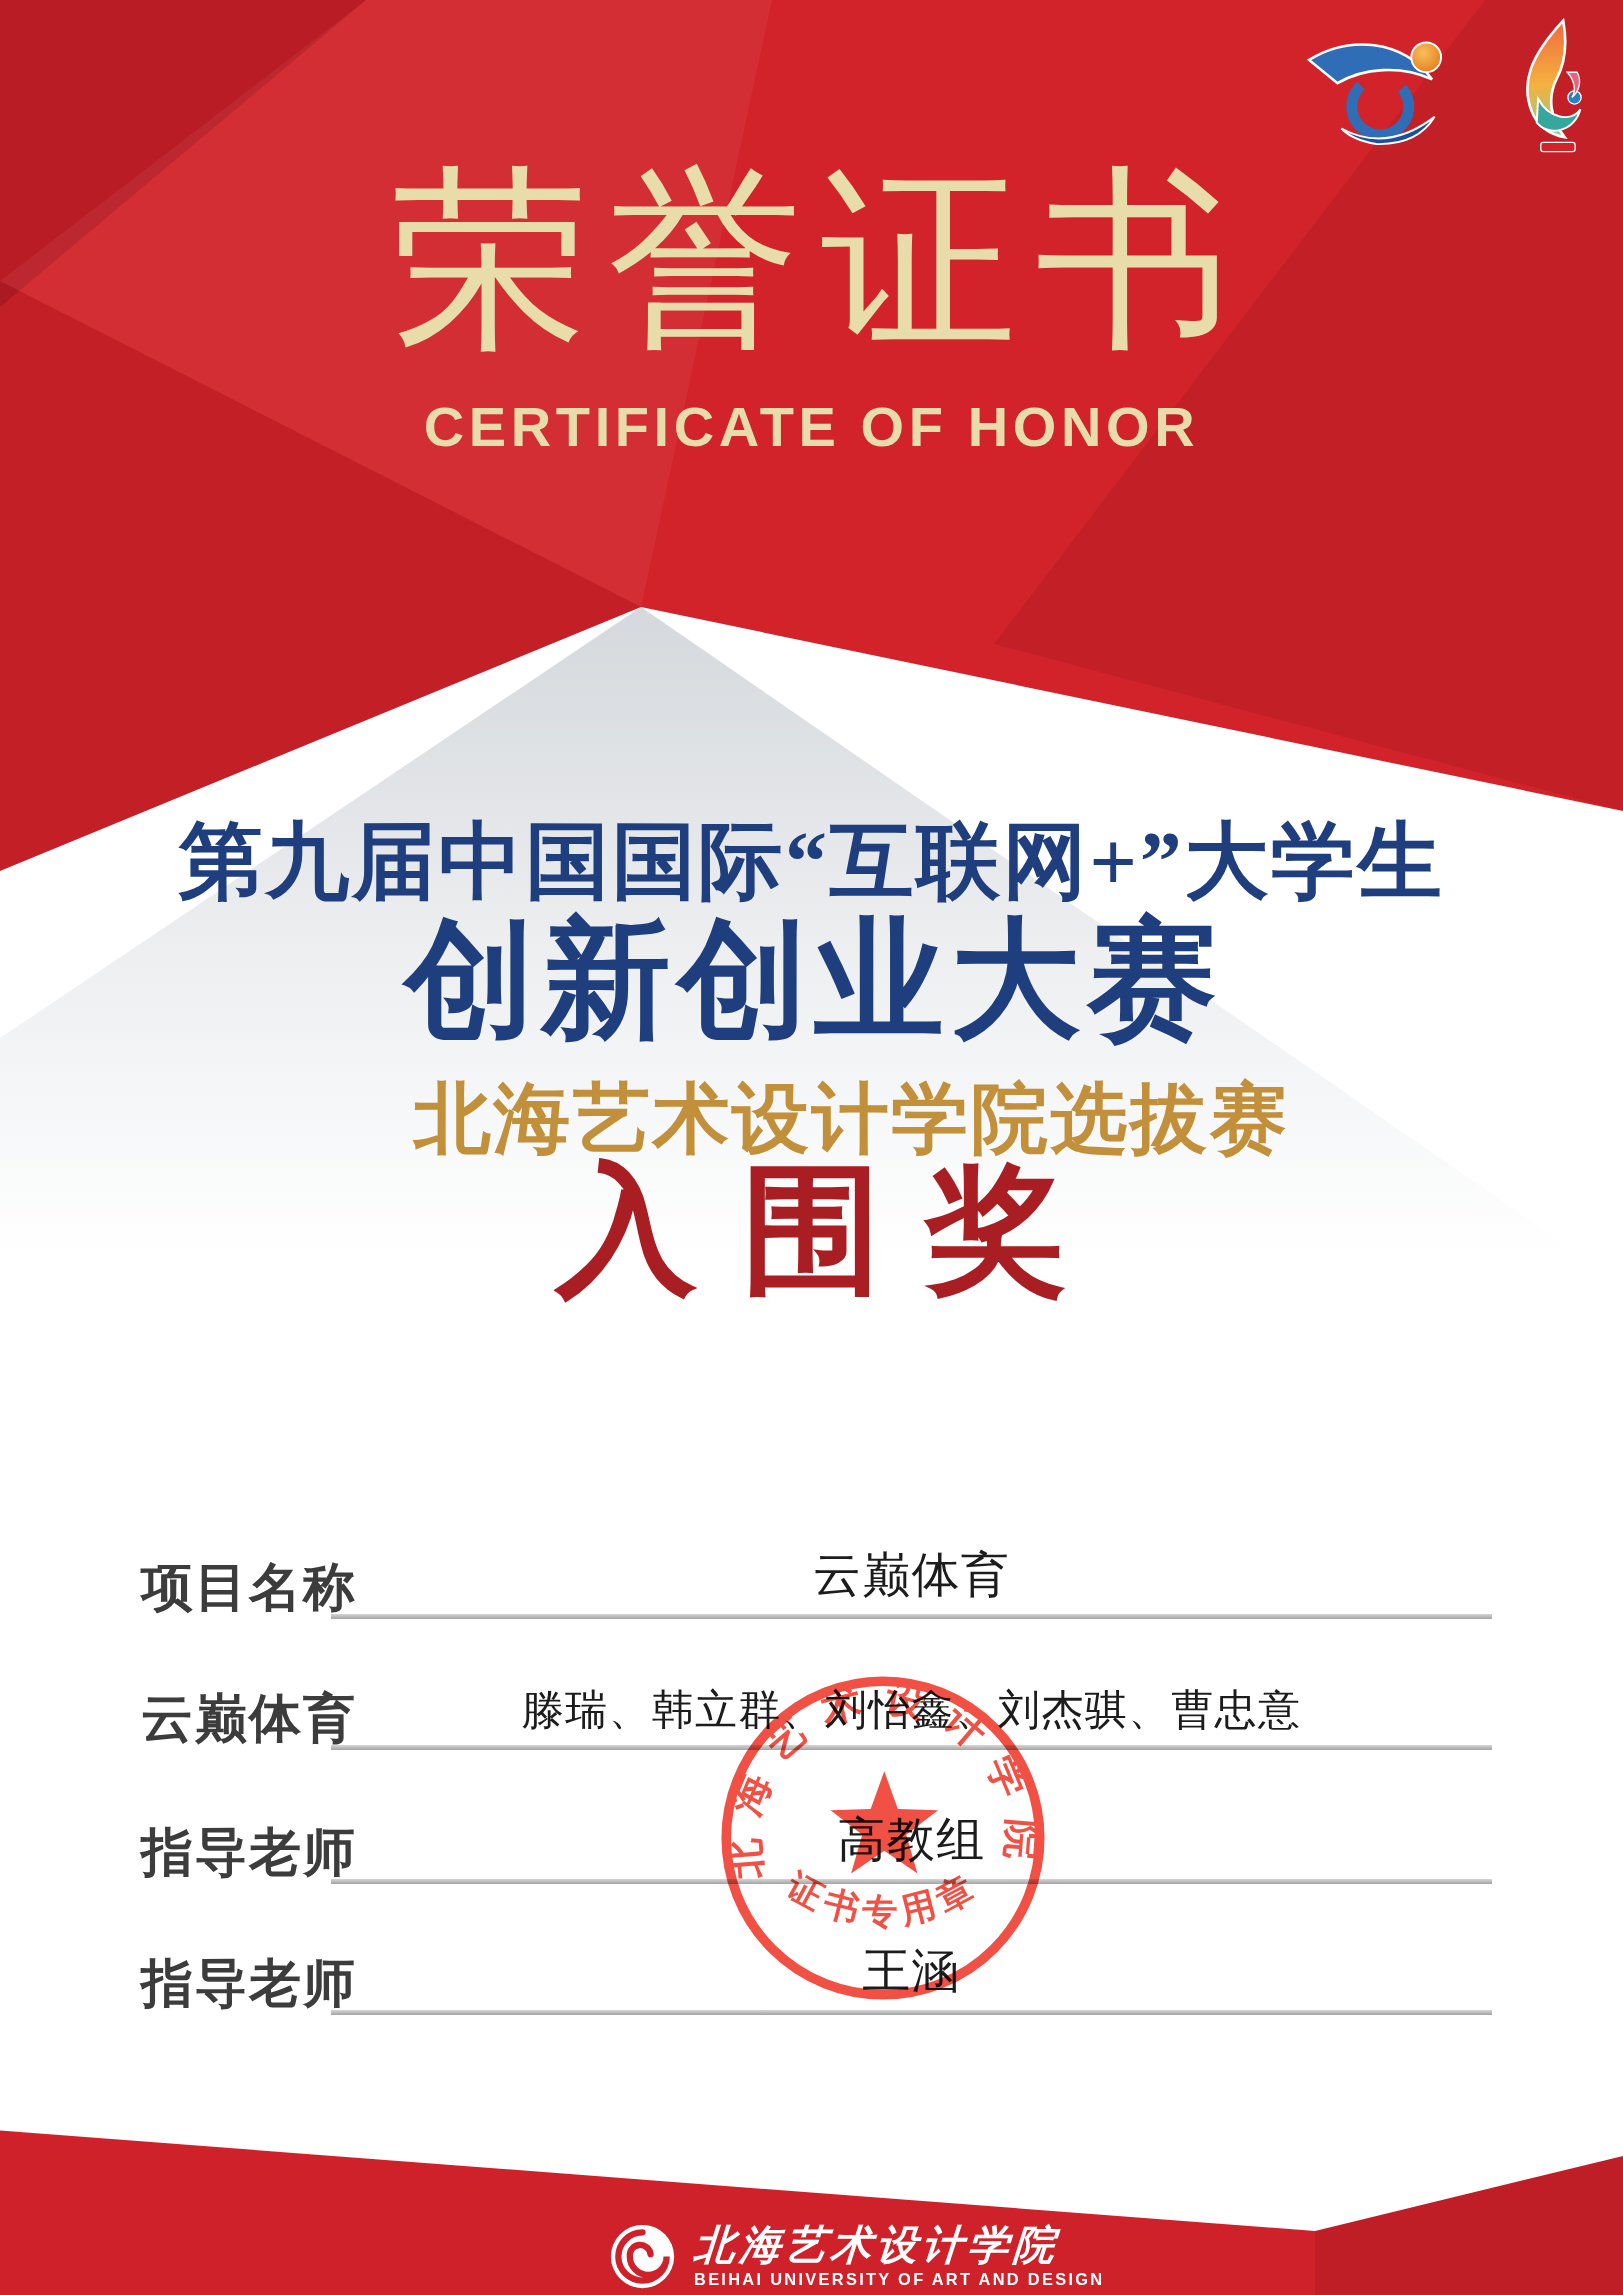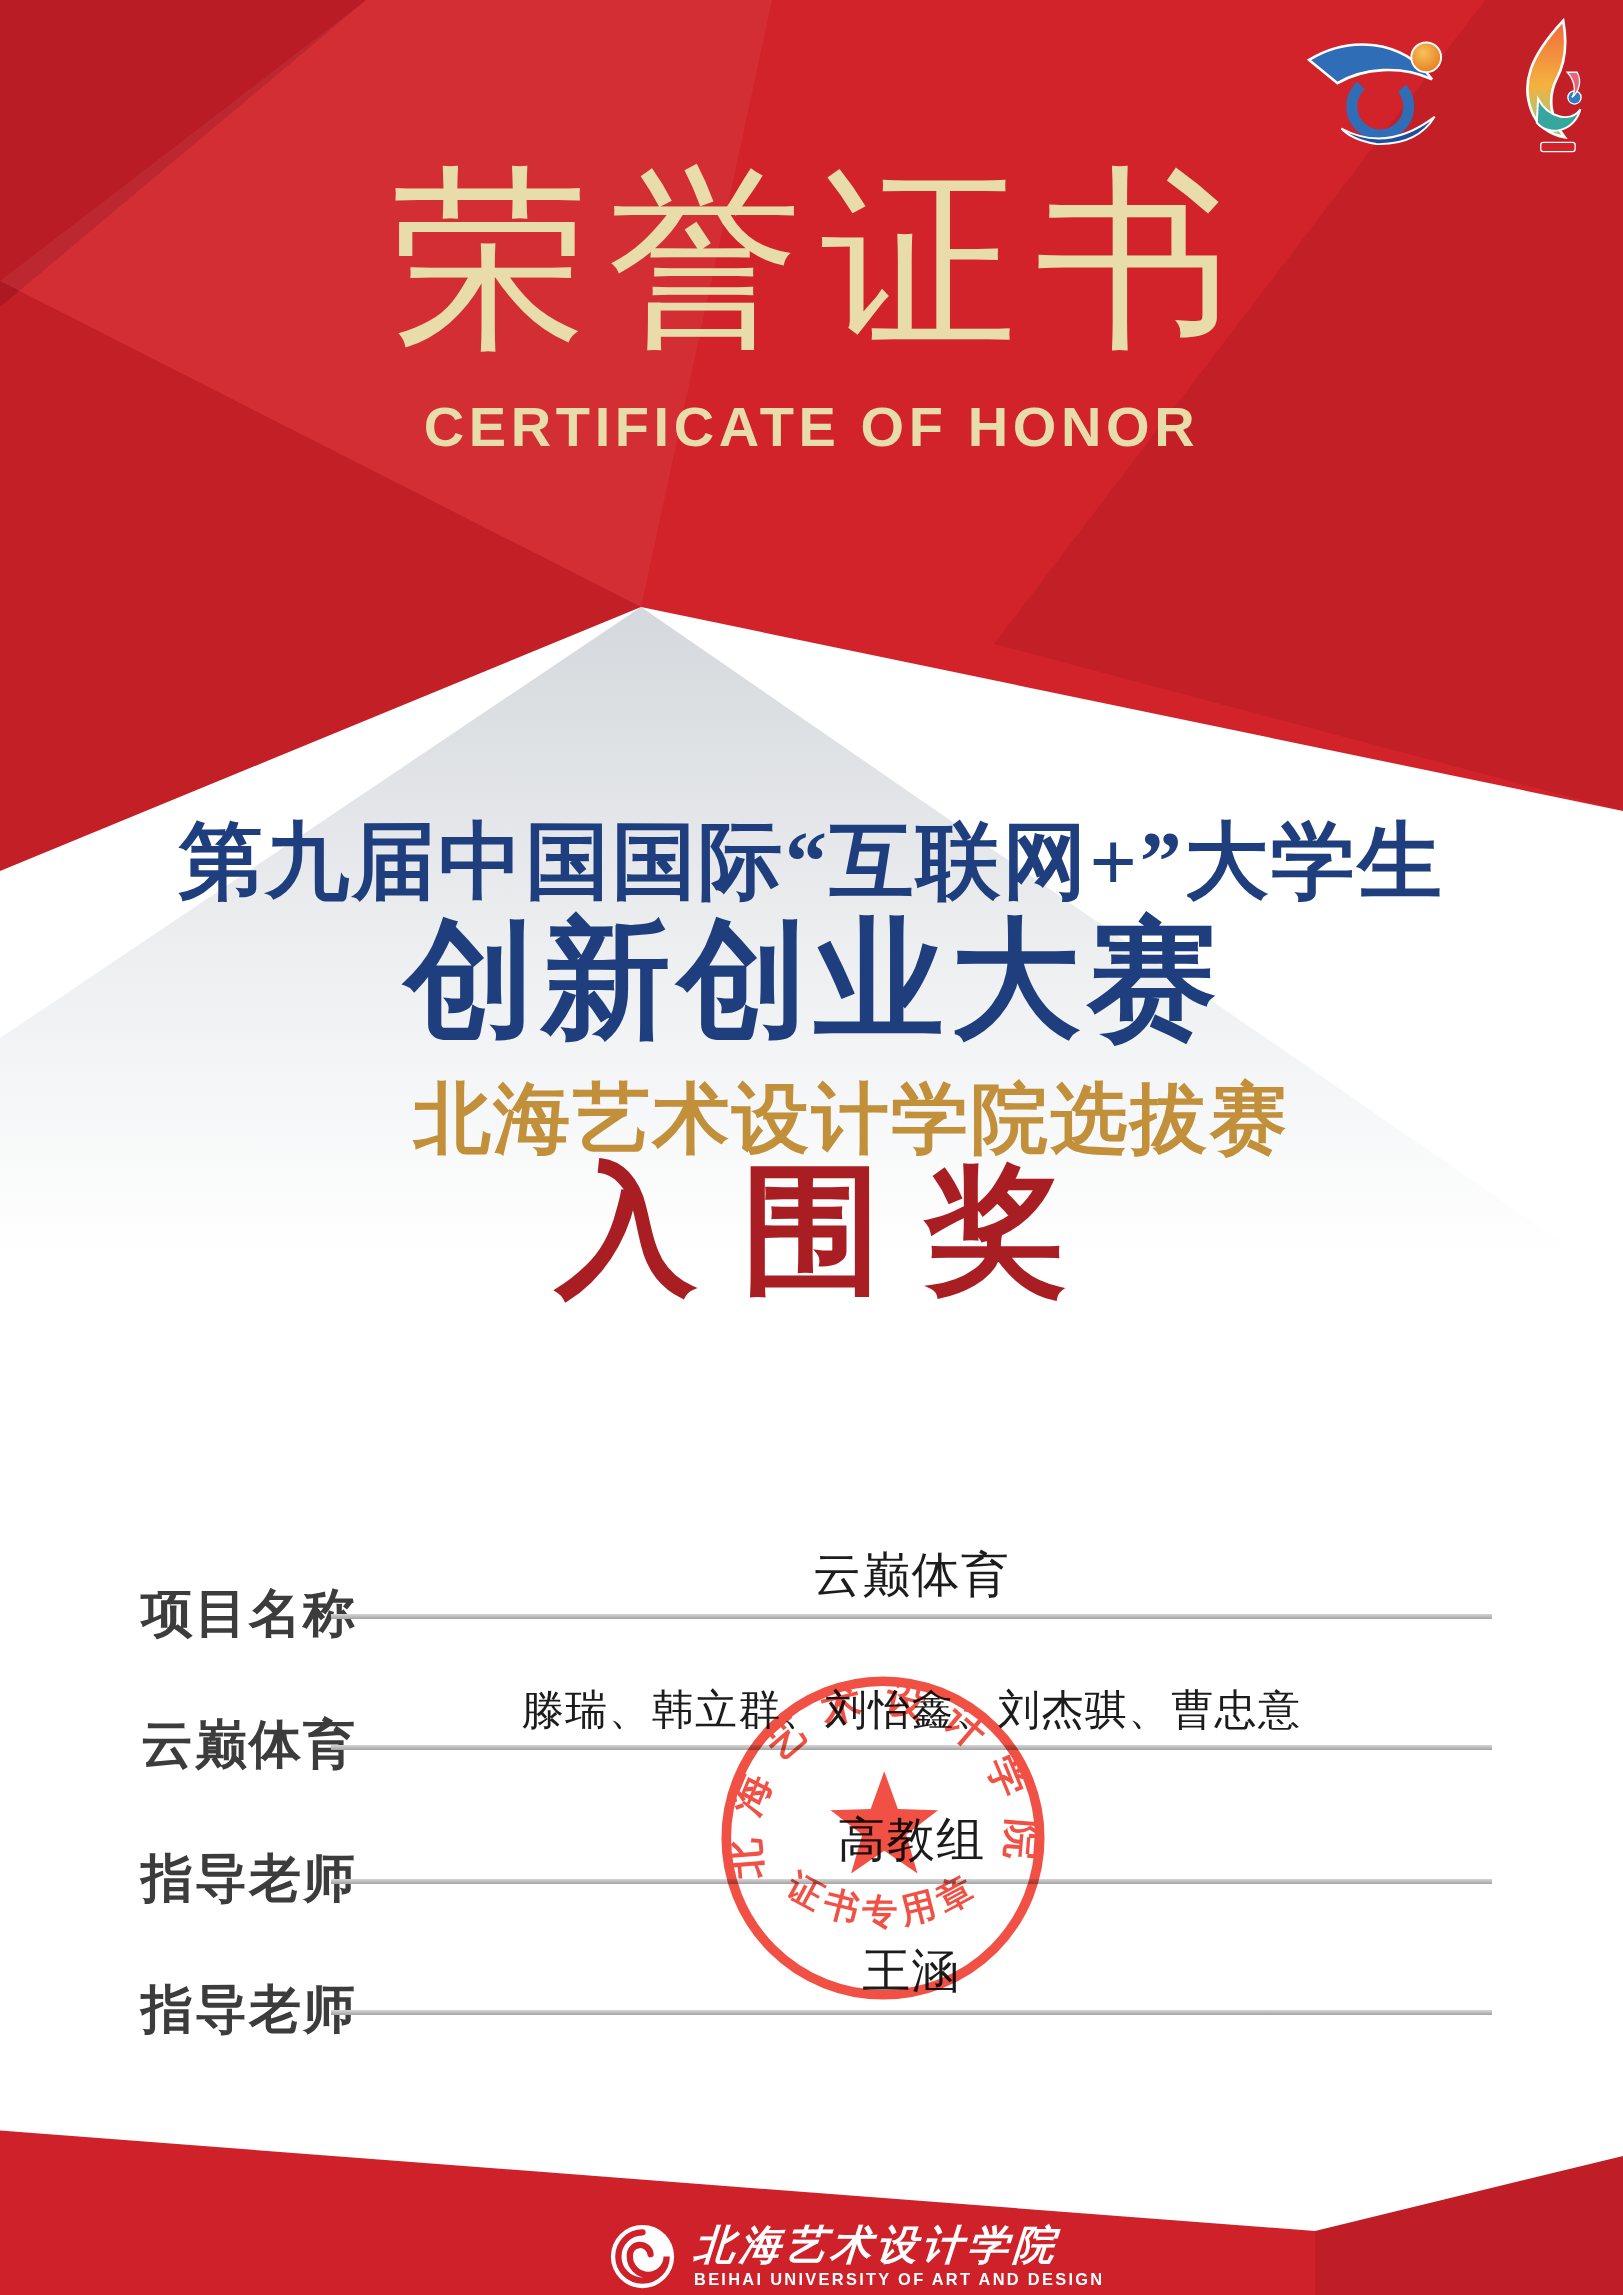--- a/index.html
+++ b/index.html
@@ -42,21 +42,20 @@
   .c-line{position:absolute;left:0;width:100%;text-align:center;z-index:3;line-height:1;}
   .c1{top:820px;font-size:84px;font-weight:700;color:#1f3e7e;letter-spacing:2.6px;}
   .c2{top:915px;font-size:130px;font-weight:700;color:#1f3e7e;letter-spacing:6.5px;padding-left:5px;box-sizing:border-box;}
   .gold-line{top:1081px;font-size:77px;font-weight:700;color:#c2903a;letter-spacing:2.6px;margin-left:40px;}
   .award-line{top:1160px;font-size:141px;font-weight:700;color:#a91e23;letter-spacing:44px;padding-left:44px;box-sizing:border-box;}
   
   .row{position:absolute;left:141px;width:1351px;height:135px;z-index:3;}
   .row-label{
     position:absolute;left:0;top:77px;font-size:52px;line-height:1;font-weight:700;color:#3c3c3c;
     letter-spacing:2px;
-    margin-top:26px;
   }
   .row-line{
     position:absolute;left:190px;right:0;top:130px;height:5.2px;
     background:linear-gradient(180deg,#d6d6d6 0%,#a3a3a3 100%);
   }
   .row-value{
     position:absolute;left:190px;right:0;bottom:17px;text-align:center;
     font-size:48px;line-height:1.1;color:#1c1c1c;letter-spacing:1.3px;
   }
   .row-value.small{font-size:42px;}

